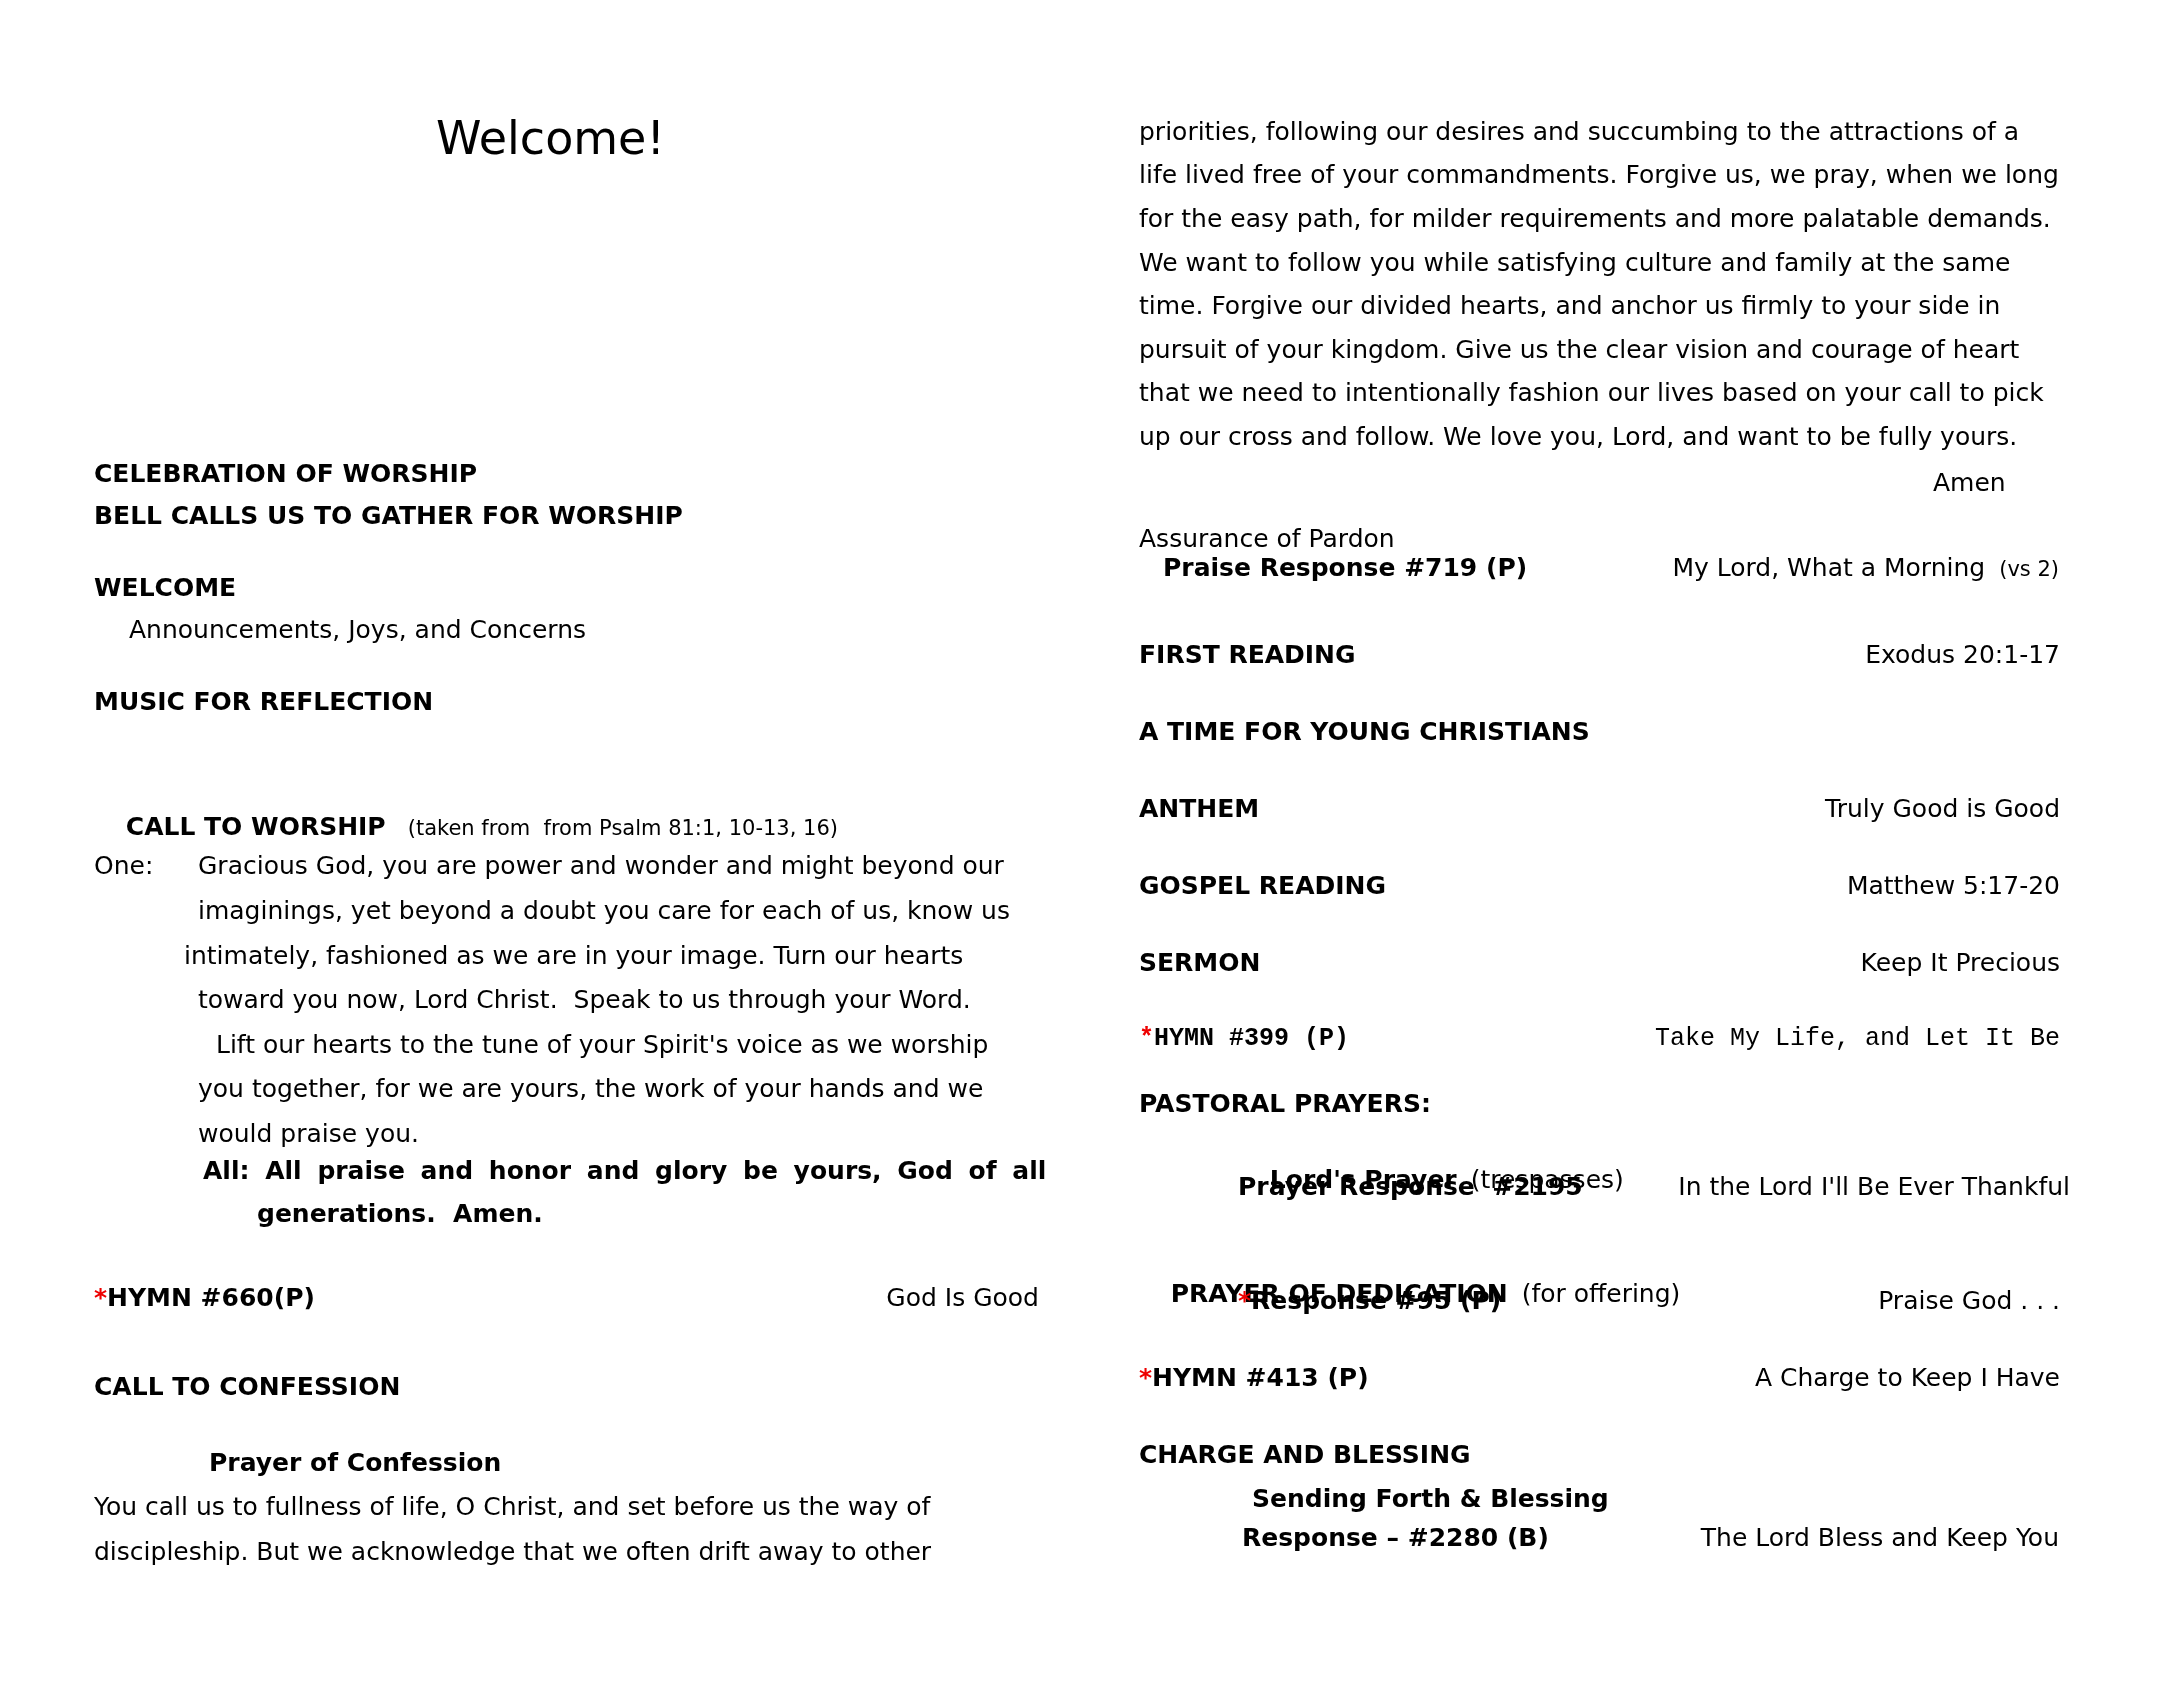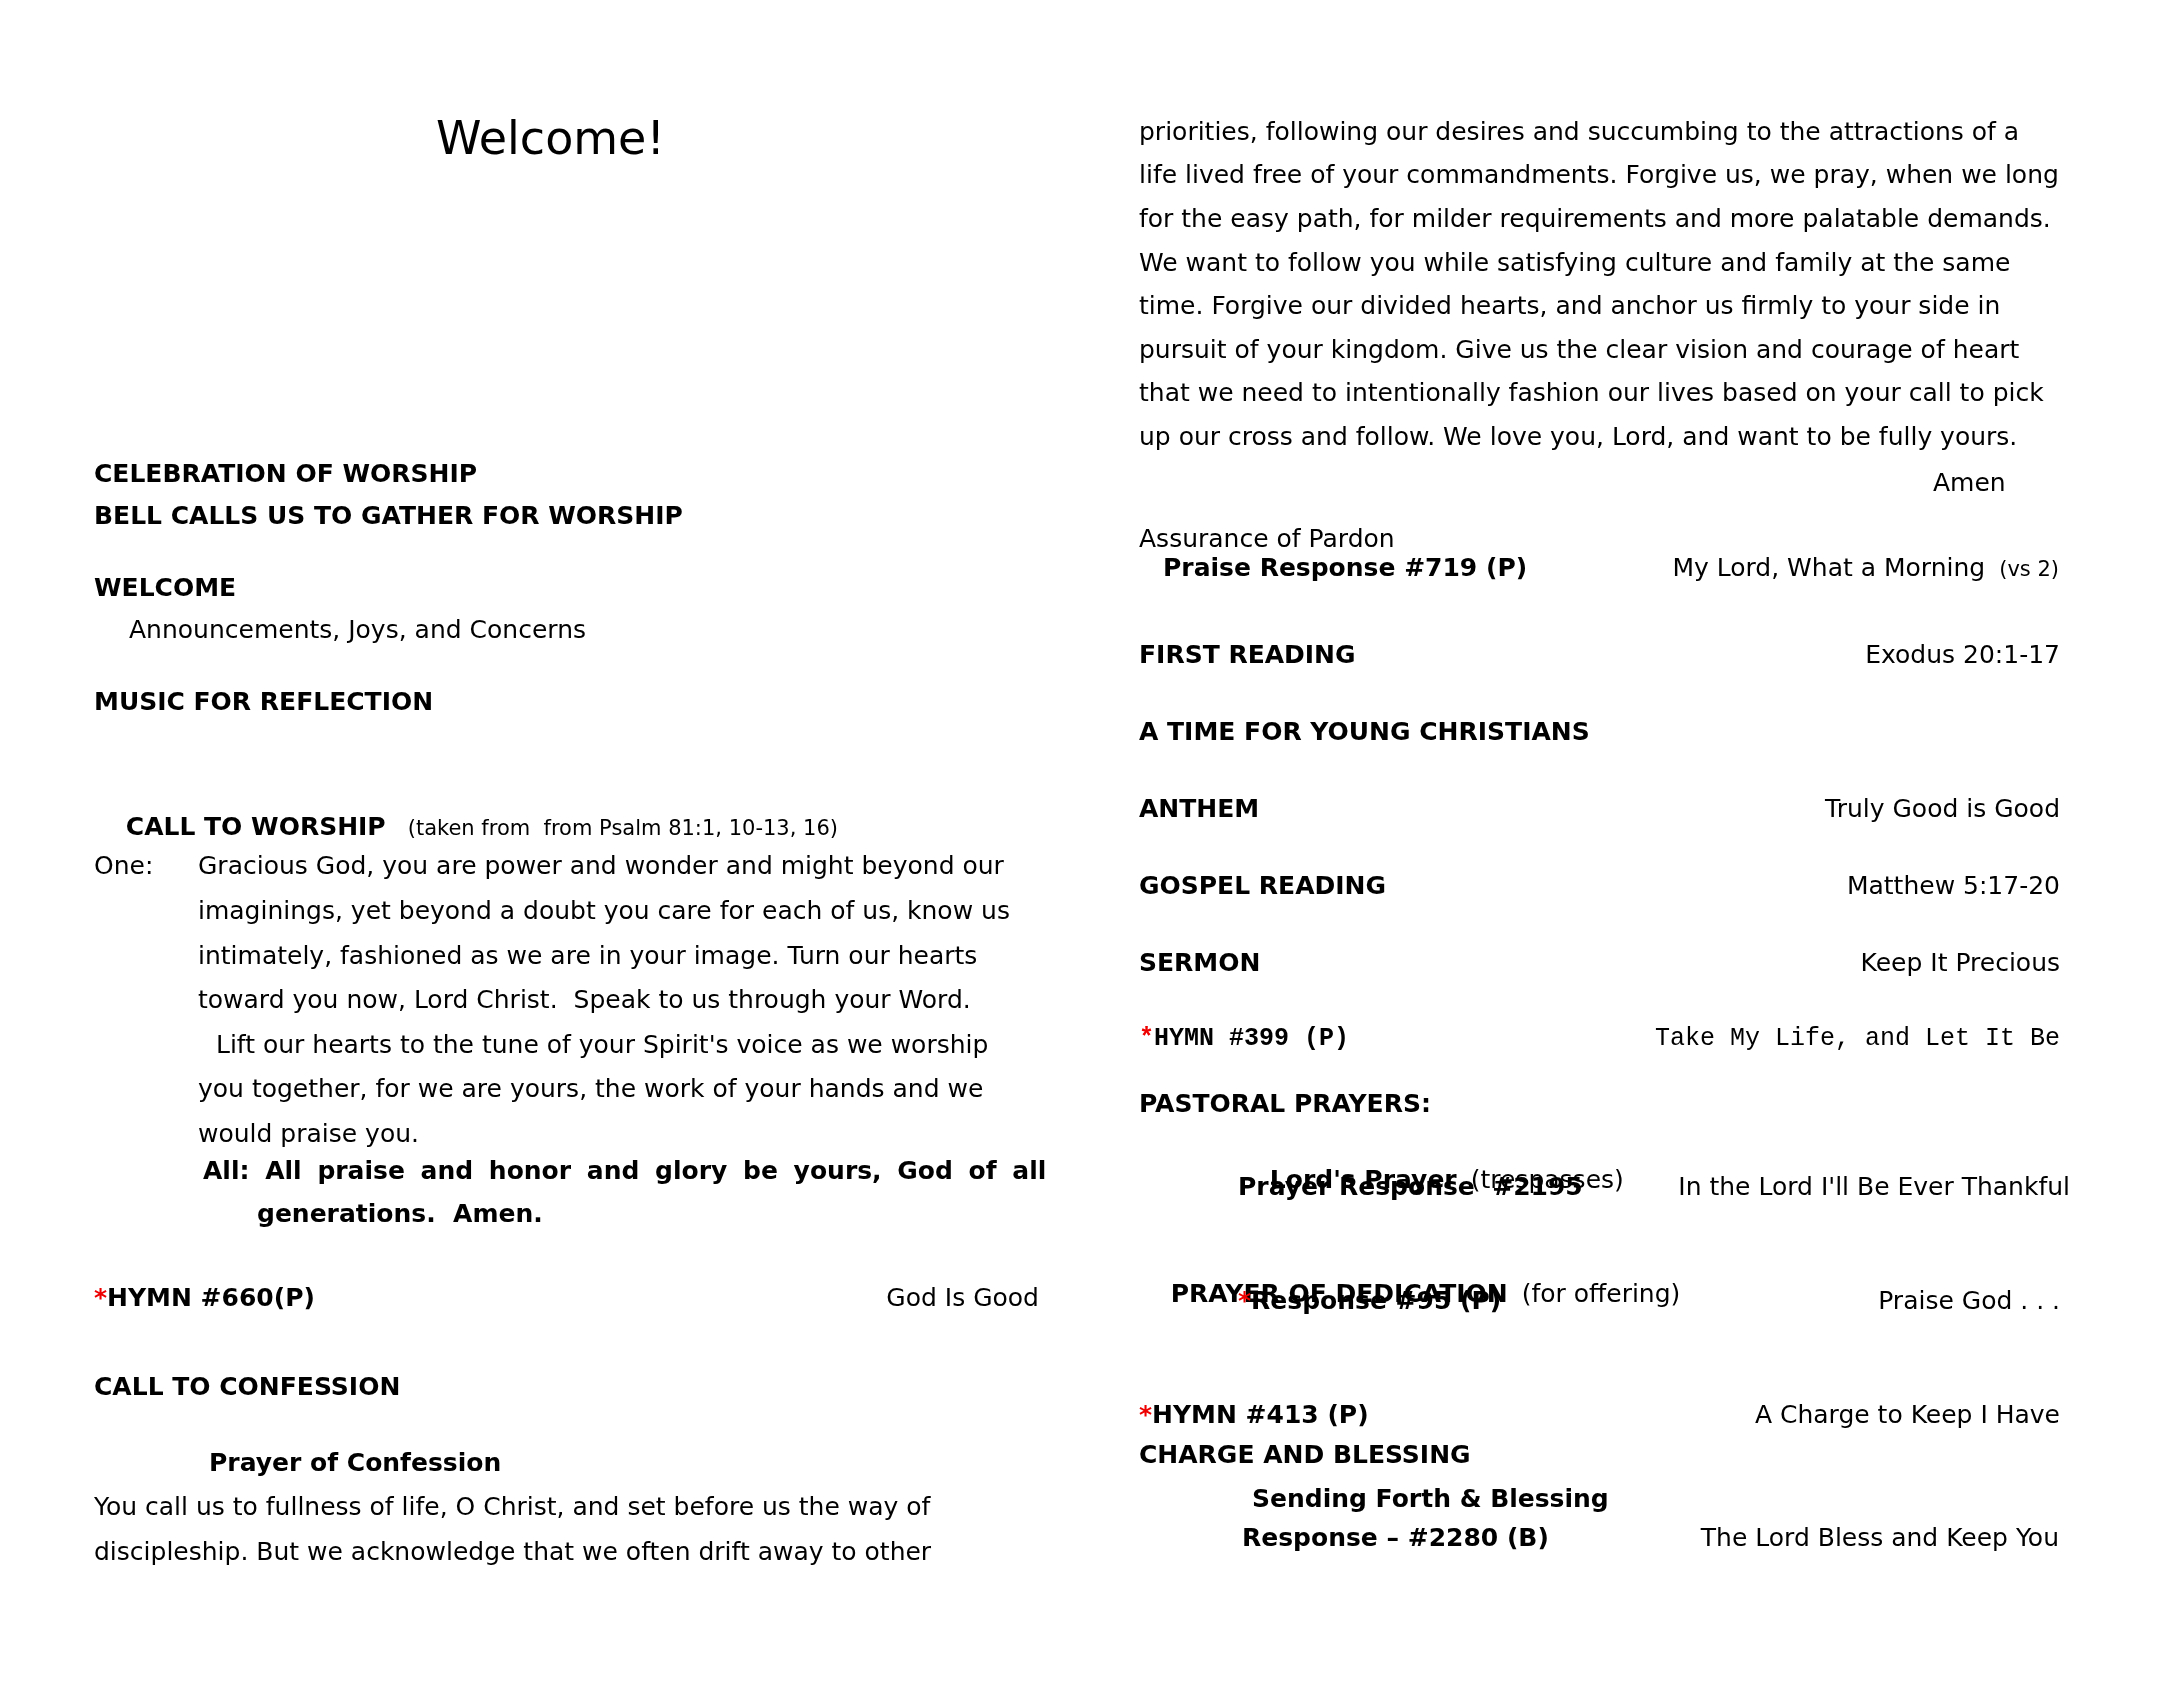--- a/index.html
+++ b/index.html
@@ -43,21 +43,21 @@
   <div class="ln b" style="left:94px; top:685px;">MUSIC FOR REFLECTION</div>
 
   <div class="ln" style="left:94px; top:776px;">
     <span class="b">CALL TO WORSHIP</span><span class="sm src-note">(taken from  from Psalm 81:1, 10-13, 16)</span>
   </div>
 
   <div class="ln" style="left:94px; top:849px;">One:</div>
 
   <div class="ln" style="left:198px; top:849px;">Gracious God, you are power and wonder and might beyond our</div>
   <div class="ln" style="left:198px; top:894px;">imaginings, yet beyond a doubt you care for each of us, know us</div>
-  <div class="ln" style="left:198px; top:939px;">intimately, fashioned as we are in your image. Turn our hearts</div>
+  <div class="ln" style="left:184px; top:939px;">intimately, fashioned as we are in your image. Turn our hearts</div>
   <div class="ln" style="left:198px; top:983px;">toward you now, Lord Christ.  Speak to us through your Word.</div>
   <div class="ln" style="left:208px; top:1028px;"> Lift our hearts to the tune of your Spirit's voice as we worship</div>
   <div class="ln" style="left:198px; top:1072px;">you together, for we are yours, the work of your hands and we</div>
   <div class="ln" style="left:198px; top:1117px;">would praise you.</div>
 
   <div class="ln b wsp" style="left:203px; top:1154px;">All: All praise and honor and glory be yours, God of all</div>
   <div class="ln b" style="left:257px; top:1197px;">generations.  Amen.</div>
 
   <div class="ln row" style="left:94px; top:1281px; width:945px;">
     <span><span class="red">*</span><span class="b">HYMN #660(P)</span></span>
@@ -132,21 +132,21 @@
 
   <div class="ln" style="left:1139px; top:1243px;">
     <span class="b">PRAYER OF DEDICATION</span><span class="note">(for offering)</span>
   </div>
 
   <div class="ln row" style="left:1238px; top:1284px; width:822px;">
     <span><span class="red">*</span><span class="b">Response #95 (P)</span></span>
     <span>Praise God . . .</span>
   </div>
 
-  <div class="ln row" style="left:1139px; top:1398px; width:921px;gap:48px;">
+  <div class="ln row" style="left:1139px; top:1361px; width:921px;gap:48px;">
     <span><span class="red">*</span><span class="b">HYMN #413 (P)</span></span>
     <span>A Charge to Keep I Have</span>
   </div>
 
   <div class="ln b" style="left:1139px; top:1438px;">CHARGE AND BLESSING</div>
 
   <div class="ln b" style="left:1252px; top:1482px;">Sending Forth &amp; Blessing</div>
 
   <div class="ln row" style="left:1242px; top:1521px; width:817px;">
     <span class="b">Response – #2280 (B)</span>

